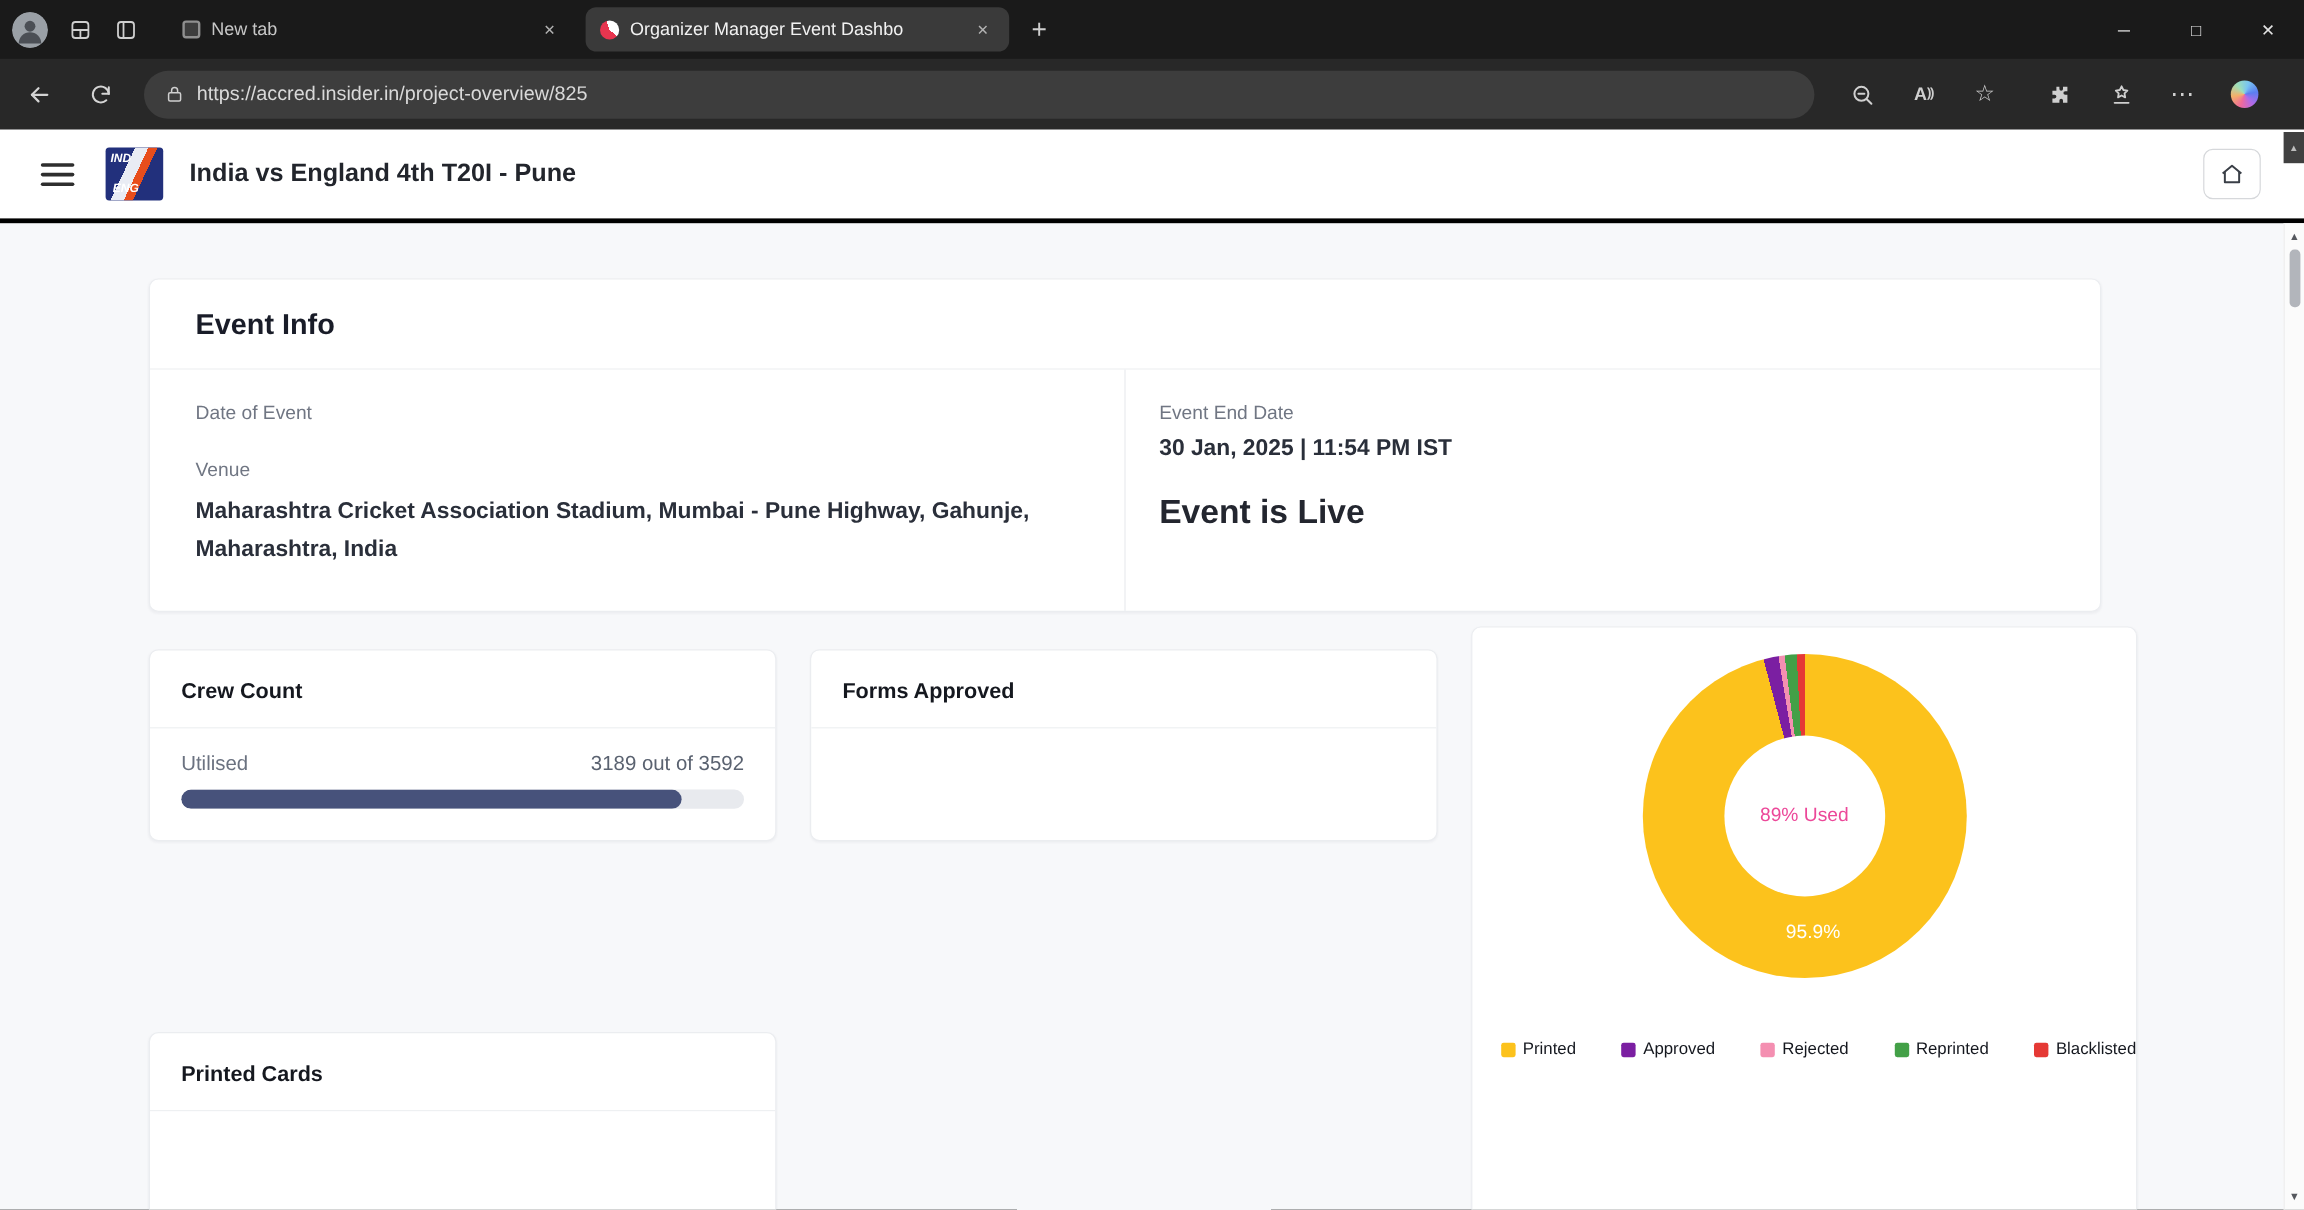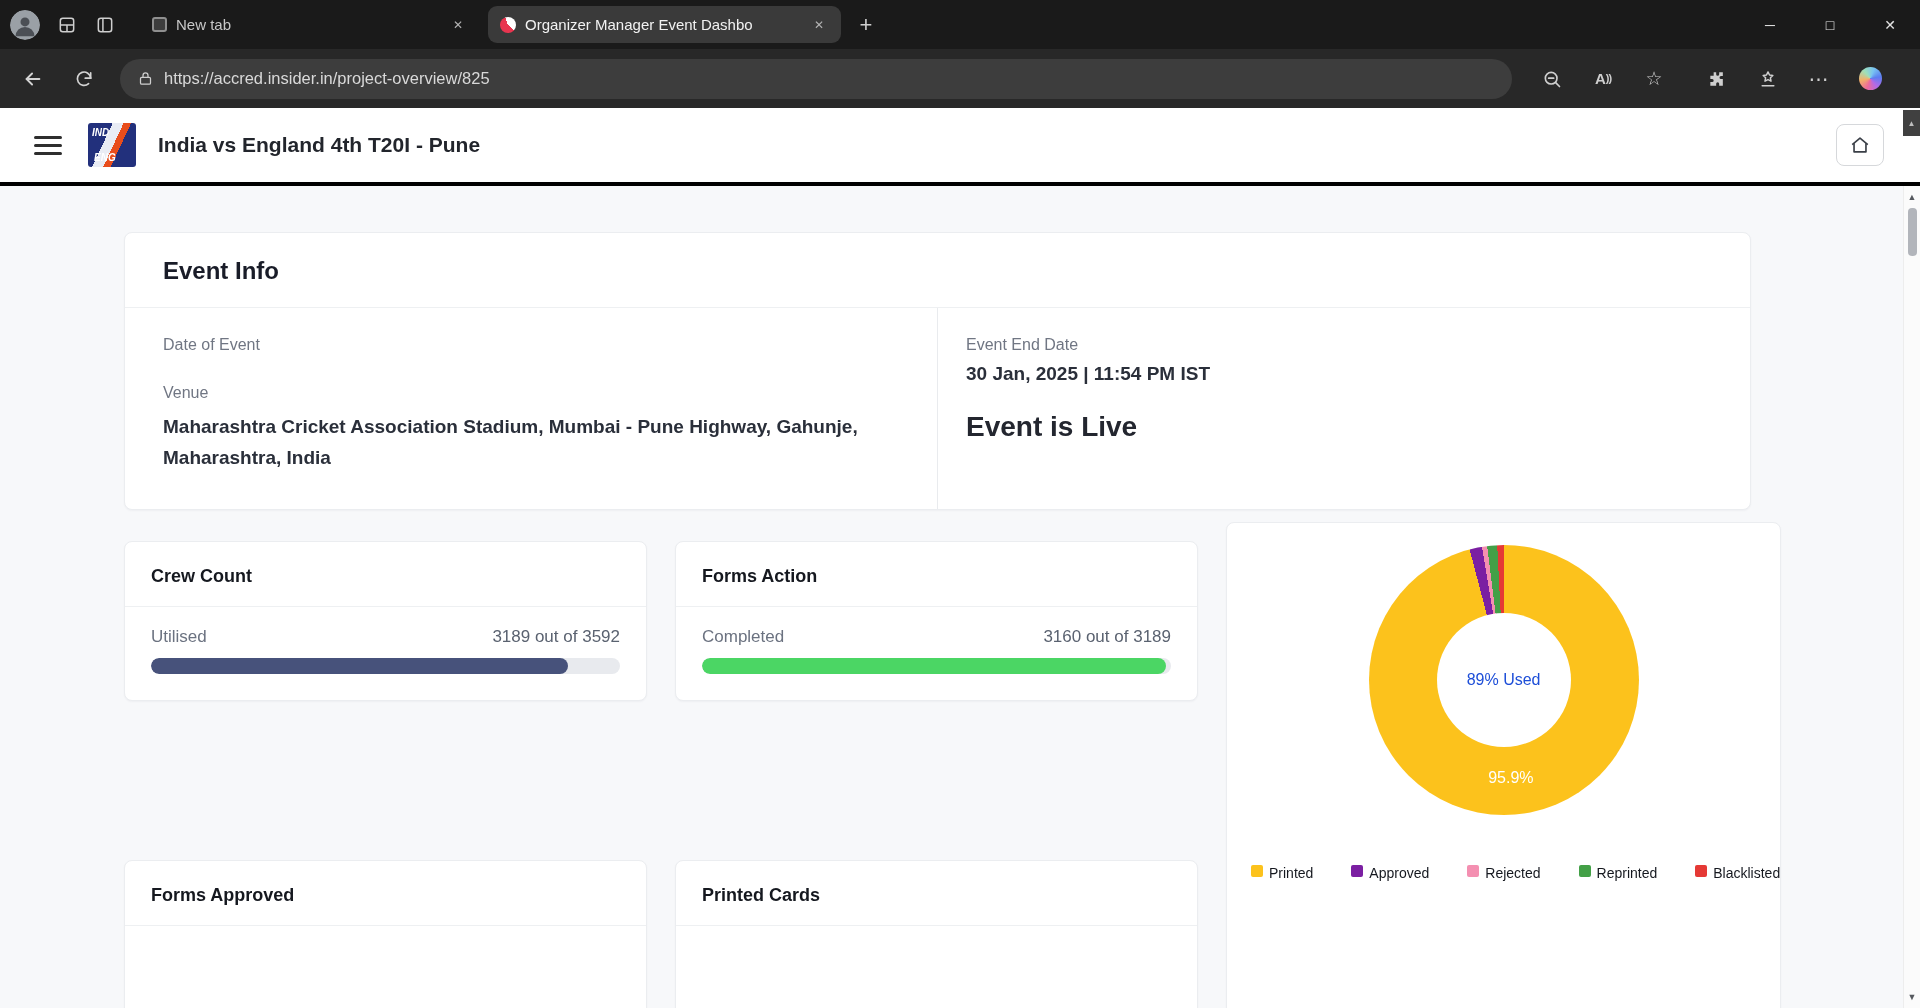--- a/index.html
+++ b/index.html
@@ -71,24 +71,24 @@
   .stat-title { padding:24px 26px 19px; font-size:18px; font-weight:700; color:#15181f; border-bottom:1px solid #eef0f2; }
   .stat-body { padding:20px 26px; }
   .stat-row { display:flex; justify-content:space-between; align-items:baseline; font-size:17px; }
   .stat-label { color:#6b7280; }
   .stat-value { color:#5a6270; }
   .progress { margin-top:11px; height:16px; border-radius:8px; background:#e8eaee; overflow:hidden; }
   .progress-fill { height:100%; border-radius:8px; }
 
   .form-card { height:600px; padding-top:22px; }
   .donut { width:270px; height:270px; margin:0 auto; position:relative; border-radius:50%; background:#fcc21c; }
-  .donut-hole { position:absolute; inset:68px; background:#fff; border-radius:50%; display:flex; align-items:center; justify-content:center; font-size:16px; color:#1d4ed8; }
+  .donut-hole { position:absolute; inset:68px; background:#fff; border-radius:50%; display:flex; align-items:center; justify-content:center; font-size:16px; color:#ec4899; }
   .slice-label { position:absolute; left:50%; top:224px; transform:translateX(-34%); color:#fff; font-size:16px; }
   .legend { display:flex; justify-content:center; align-items:center; gap:14px; margin-top:50px; font-size:14px; color:#15181f; }
-  .legend-item { display:flex; align-items:flex-start; gap:6px;padding-left:24px; }
+  .legend-item { display:flex; align-items:flex-end; gap:6px;padding-left:24px; }
   .legend-swatch { width:12px; height:12px; border-radius:2px; flex:0 0 auto; }
 
   
   .browser-scroll-btn { position:absolute; right:0; top:110px; width:17px; height:26px; background:#404040; color:#bdbdbd; font-size:8px; display:flex; align-items:center; justify-content:center; z-index:5; }
   .page-scrollbar { position:absolute; right:0; top:186px; bottom:0; width:17px; background:#fbfbfb; border-left:1px solid #ededed; display:flex; flex-direction:column; align-items:center; z-index:5; }
   .sb-arrow { color:#55585e; font-size:9px; height:22px; display:flex; align-items:center; }
   .sb-thumb { width:9px; height:48px; background:#b2b5bb; border-radius:4px; }
   .sb-down { margin-top:auto; }
 </style>
 </head>
@@ -241,32 +241,20 @@
             <div class="stat-row">
               <span class="stat-label">Utilised</span>
               <span class="stat-value">3189 out of 3592</span>
             </div>
             <div class="progress">
               <div class="progress-fill" style="width: 89%; background: rgb(71, 82, 123);"></div>
             </div>
           </div>
         </div>
 
-        <div class="card stat-card">
-          <div class="stat-title">Forms Action</div>
-          <div class="stat-body">
-            <div class="stat-row">
-              <span class="stat-label">Completed</span>
-              <span class="stat-value">3160 out of 3189</span>
-            </div>
-            <div class="progress">
-              <div class="progress-fill" style="width: 99%; background: rgb(75, 214, 100);"></div>
-            </div>
-          </div>
-        </div>
 
         <div class="card stat-card">
           <div class="stat-title">Forms Approved</div>
 
         </div>
 
         <div class="card stat-card">
           <div class="stat-title">Printed Cards</div>
 
         </div>

